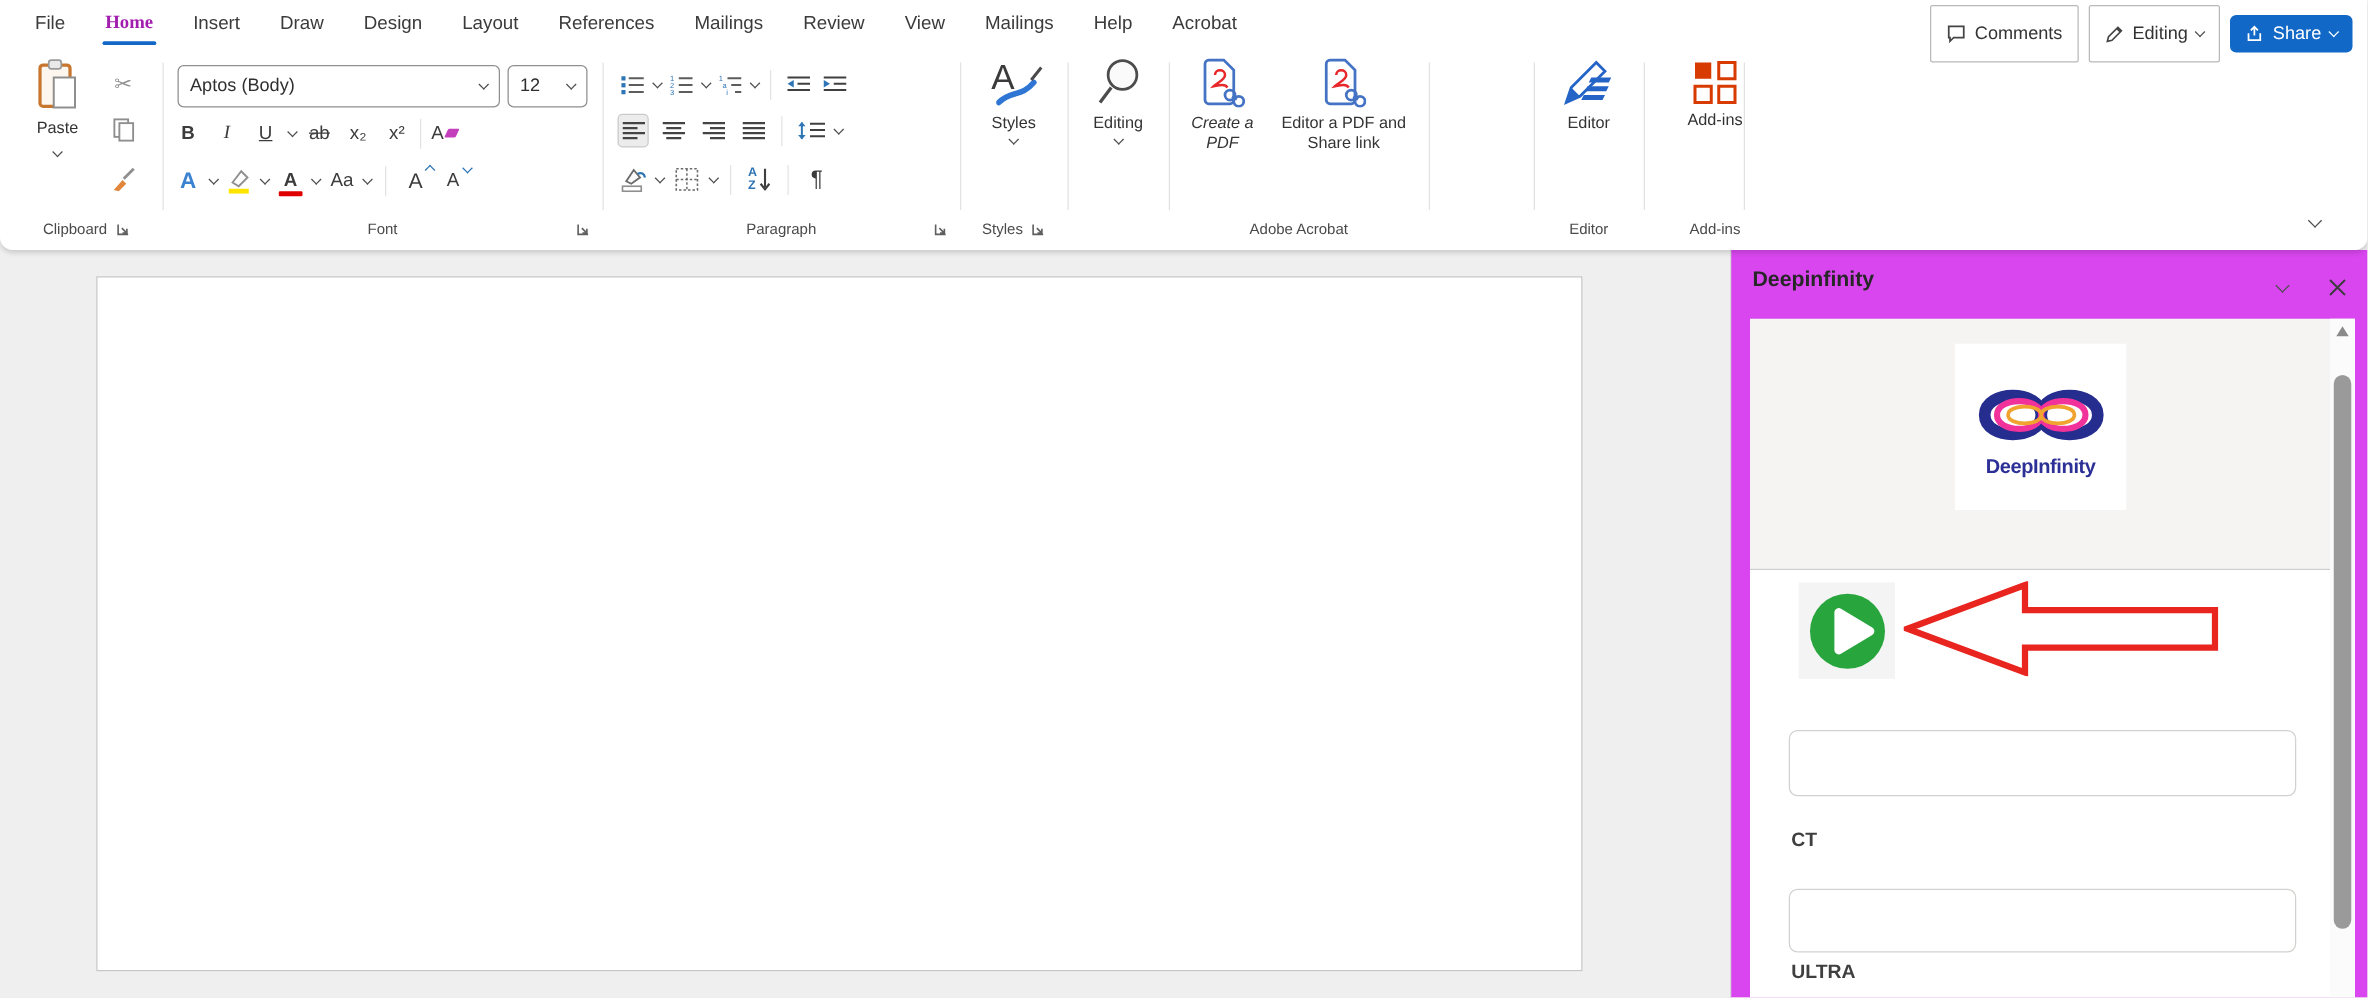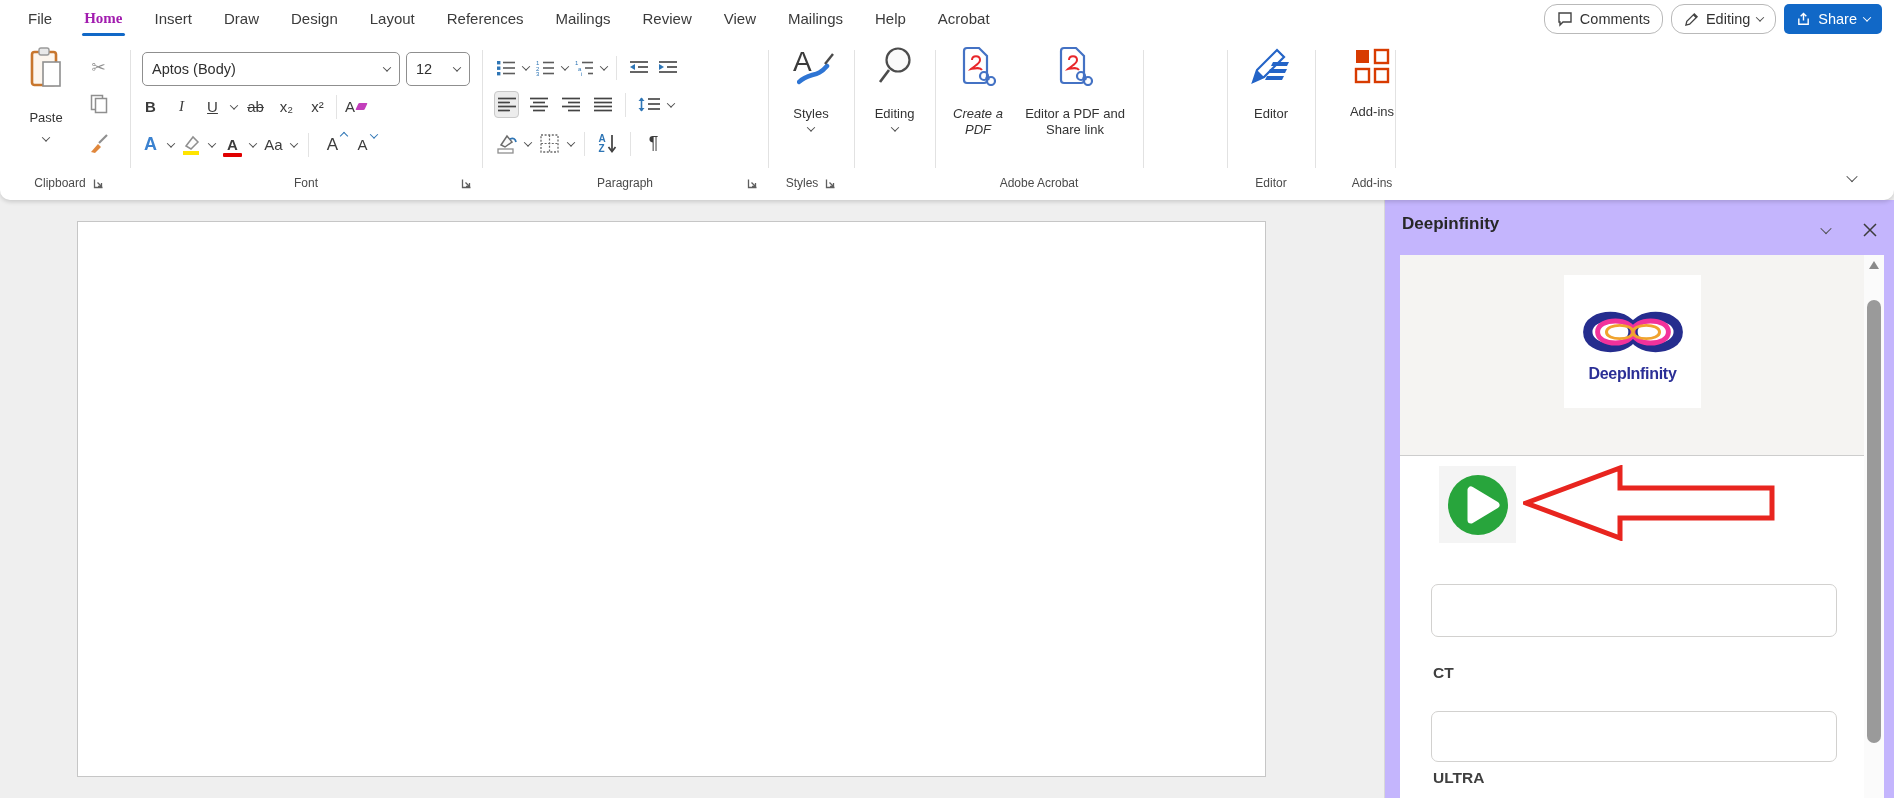--- a/index.html
+++ b/index.html
@@ -10,57 +10,57 @@
   
   .chrome { position:absolute; top:0; left:0; right:0; height:200px; background:#fff;
             border-radius:0 0 10px 10px; box-shadow:0 2px 4px rgba(0,0,0,.15); z-index:5; }
   .tabbar { position:absolute; top:0; left:0; right:0; height:38px; display:flex; align-items:center; }
   .tabs { display:flex; align-items:center; padding-left:12px; }
   .tab { position:relative; padding:9px 16px 10px; font-size:15px; color:#3b3b3b; cursor:default; white-space:nowrap; }
   .tab.active { font-weight:700; color:#a21caf;font-family:Liberation Serif, serif; }
   .tab.active::after { content:""; position:absolute; left:14px; right:14px; bottom:1px; height:3px;
                        border-radius:2px; background:#1168c7; }
   .tb-right { position:absolute; right:12px; top:4px; display:flex; gap:8px; align-items:center; }
-  .btn-outline { height:30px; display:flex; align-items:center; gap:7px; padding:0 12px;
-                 border:1px solid #b9b9b9; border-radius:13px; background:#fff; font-size:14.5px; color:#333; }
+  .btn-outline { height:46px; display:flex; align-items:center; gap:7px; padding:0 12px;
+                 border:1px solid #b9b9b9; border-radius:2px; background:#fff; font-size:14.5px; color:#333; }
   .btn-share { height:30px; display:flex; align-items:center; gap:7px; padding:0 12px;
                border-radius:5px; background:#1168c7; color:#fff; font-size:14.5px; }
   .chv { display:inline-block; width:6px; height:6px; border-right:1.6px solid #4e4e4e;
          border-bottom:1.6px solid #4e4e4e; transform:rotate(45deg) translate(-1px,-1px); }
   .chv.white { border-color:#fff; }
   .chv.blue { border-color:#2e75b5; }
   .chv.up { transform:rotate(-135deg); }
 
   
   .ribbon { position:absolute; top:38px; left:0; right:0; height:162px; }
   .grp { position:absolute; top:0; height:162px; }
   .gdiv { position:absolute; top:12px; width:1px; height:118px; background:#e2e2e2; }
   .glabel { position:absolute; bottom:10px; left:0; right:0; display:flex; justify-content:center;
             align-items:center; gap:7px; font-size:12px; color:#4a4a4a; }
   .row { position:absolute; display:flex; align-items:center; }
   .sbtn { display:inline-flex; align-items:center; justify-content:center; height:27px; min-width:25px;
           border-radius:4px; color:#3c3c3c; }
   .sbtn.selected { background:#ececec; border:1px solid #c9c9c9; }
   .bigbtn { position:absolute; top:8px; display:flex; flex-direction:column; align-items:center; gap:4px; }
-  .bigbtn .lbl { font-size:13px; color:#333; text-align:center; line-height:1.25;margin-top:16px; }
+  .bigbtn .lbl { font-size:13px; color:#333; text-align:center; line-height:1.25; }
   .combo { height:34px; border:1px solid #8f8f8f; border-radius:5px; background:#fff; display:flex;
            align-items:center; padding:0 9px; font-size:14.5px; color:#2f2f2f; }
   .combo .fill { flex:1; }
   .colorbar { position:absolute; left:3px; right:3px; bottom:1px; height:4px; border-radius:1px; }
   .ltr { font-size:15px; }
   .vdiv { width:1px; height:24px; background:#e3e3e3; }
 
   
   .canvas { position:absolute; top:200px; left:0; width:1384px; bottom:0; background:#efefef; }
   .page { position:absolute; left:77px; top:21px; width:1189px; height:556px; background:#fff;
           border:1px solid #c6c6c6; }
 
   
   .taskpane { position:absolute; top:200px; left:1384px; width:510px; bottom:0;
-              background:#c4b5fd; border-left:1px solid #d8d8d8; }
+              background:#d946ef; border-left:1px solid #d8d8d8; }
   .tp-title { position:absolute; left:17px; top:14px; font-size:17px; font-weight:700; color:#272727; }
   .tp-ctl { position:absolute; top:18px; width:24px; height:24px; display:flex; align-items:center; justify-content:center; }
   .tp-card { position:absolute; left:15px; top:55px; width:484px; bottom:0; background:#f5f4f2; }
   .logo-box { position:absolute; left:164px; top:20px; width:137px; height:133px; background:#fff;
               display:flex; flex-direction:column; align-items:center; justify-content:center; }
   .logo-text { font-size:16px; font-weight:700; color:#2b2f96; letter-spacing:-0.3px; margin-top:2px; }
   .tp-white { position:absolute; left:0; right:0; top:200px; bottom:0; background:#fff; border-top:1px solid #cdcdcd; }
   .play-sq { position:absolute; left:39px; top:10px; width:77px; height:77px; background:#f4f4f4;
              display:flex; align-items:center; justify-content:center; }
   .red-arrow { position:absolute; left:123px; top:9px; }

